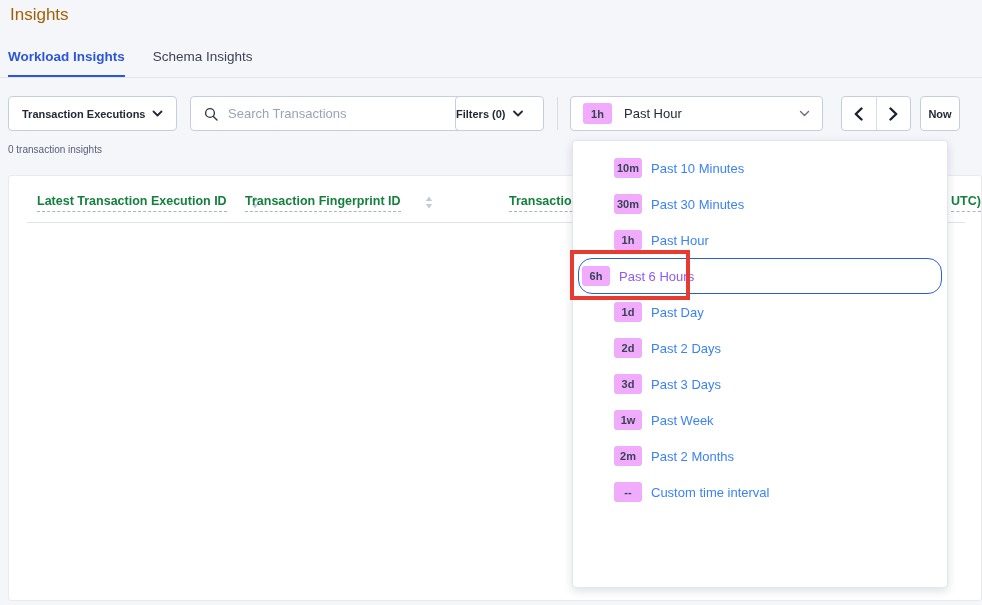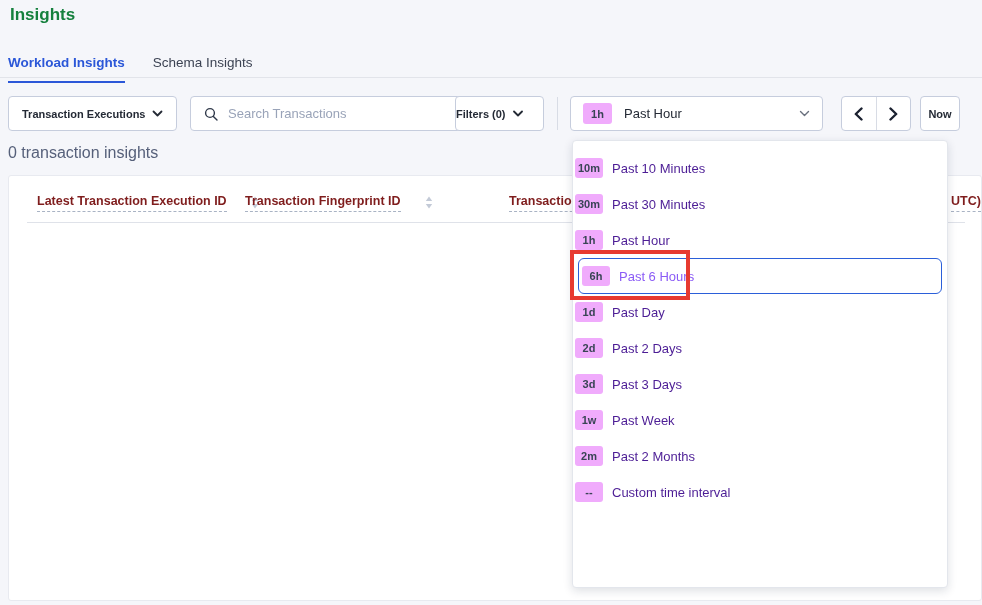--- a/index.html
+++ b/index.html
@@ -1,22 +1,22 @@
 <!DOCTYPE html>
 <html><head>
 <meta charset="utf-8">
 <style>
   * { box-sizing: border-box; margin: 0; padding: 0; }
   html,body { background:#f5f6fa; }
   body { font-family: "Liberation Sans", sans-serif; color:#242a35; }
   .screen { position:relative; width:982px; height:605px; background:#f5f6fa; overflow:hidden; }
 
   
-  .page-title { position:absolute; left:10px; top:5px; font-size:17px; font-weight:700; color:#15803d; }
-  .tabs { position:absolute; left:8px; top:53px; display:flex; gap:28px; }
+  .page-title { position:absolute; left:10px; top:5px; font-size:17px; font-weight:400; color:#a16207; }
+  .tabs { position:absolute; left:8px; top:47px; display:flex; gap:28px; }
   .tab { font-size:13.5px; color:#3c4353; padding:2px 0 11px 0; cursor:pointer; }
   .tab.active { color:#2b57d8; font-weight:700; border-bottom:2.5px solid #2b57d8; }
   .tabs-rule { position:absolute; left:0; top:77px; width:982px; height:1px; background:#e2e4ea; }
 
   
   .btn { position:absolute; top:96px; height:35px; background:#fff; border:1px solid #c6cddd;
          border-radius:4px; display:flex; align-items:center; font-size:11px; font-weight:700;
          color:#242a35; cursor:pointer; }
   .btn-type { left:8px; width:169px; justify-content:space-between; padding:0 13px; }
   .search-wrap { position:absolute; left:190px; top:96px; width:290px; height:35px; background:#fff;
@@ -31,39 +31,39 @@
   .time-badge { display:inline-flex; align-items:center; justify-content:center; width:29px; height:21px;
                 background:#f0abfc; border-radius:3px; font-size:11px; font-weight:700; color:#394455; }
   .time-select .lbl { margin-left:12px; flex:1; text-align:left; color:#242a35; }
 
   .arrow-group { position:absolute; left:841px; top:96px; width:70px; height:35px; background:#fff;
                  border:1px solid #c6cddd; border-radius:4px; display:flex; }
   .arrow-btn { flex:1; display:flex; align-items:center; justify-content:center; cursor:pointer; }
   .arrow-btn:first-child { border-right:1px solid #d8dce5; }
   .btn-now { left:920px; width:40px; justify-content:center; }
 
-  .count-text { position:absolute; left:8px; top:144px; font-size:16px; color:#56607a; }
+  .count-text { position:absolute; left:8px; top:144px; font-size:10px; color:#56607a; }
 
   
   .card { position:absolute; left:8px; top:175px; width:974px; height:426px; background:#fff;
           border:1px solid #e8eaf0; border-radius:3px; }
   .head-rule { position:absolute; left:18px; top:46px; width:938px; height:1px; background:#dfe2e9; }
   .col { position:absolute; top:18px; display:flex; align-items:flex-start; gap:24px; cursor:pointer; }
-  .col .hlabel { font-size:12.5px; font-weight:700; color:#7f1d1d; padding-bottom:3px;
+  .col .hlabel { font-size:12.5px; font-weight:700; color:#15803d; padding-bottom:3px;
                  border-bottom:1px dashed #a9b3c4; white-space:nowrap; }
   .sort-ic { margin-top:2px; }
 
   
   .dd-panel { position:absolute; left:572px; top:140px; width:376px; height:448px; background:#fff;
               border:1px solid #e3e6ec; border-radius:4px; box-shadow:0 3px 10px rgba(24,34,64,.14);
               padding-top:9px; z-index:5; }
-  .dd-item { height:36px; display:flex; align-items:center; padding-left:2px; cursor:pointer; }
+  .dd-item { height:36px; display:flex; align-items:center; padding-left:9px; cursor:pointer;margin-left:32px; }
   .dd-item .time-badge { width:28px; height:20px; }
-  .dd-item .dlbl { margin-left:9px; font-size:13px; color:#4c1d95; }
-  .dd-item.selected { border:1px solid #2b5fd9; border-radius:6px; margin:0 5px; padding-left:3px; }
+  .dd-item .dlbl { margin-left:9px; font-size:13px; color:#3b82f6; }
+  .dd-item.selected { border:1px solid #2b5fd9; border-radius:14px; margin:0 5px; padding-left:3px; }
   .dd-item.selected .dlbl { color:#8b5cf6; }
 
   .annotation-box { position:absolute; left:570px; top:250px; width:120px; height:50px;
                     border:4px solid #e73a30; z-index:9; pointer-events:none; }
 
   .icon { display:inline-flex; align-items:center; }
 </style>
 </head>
 <body>
 

